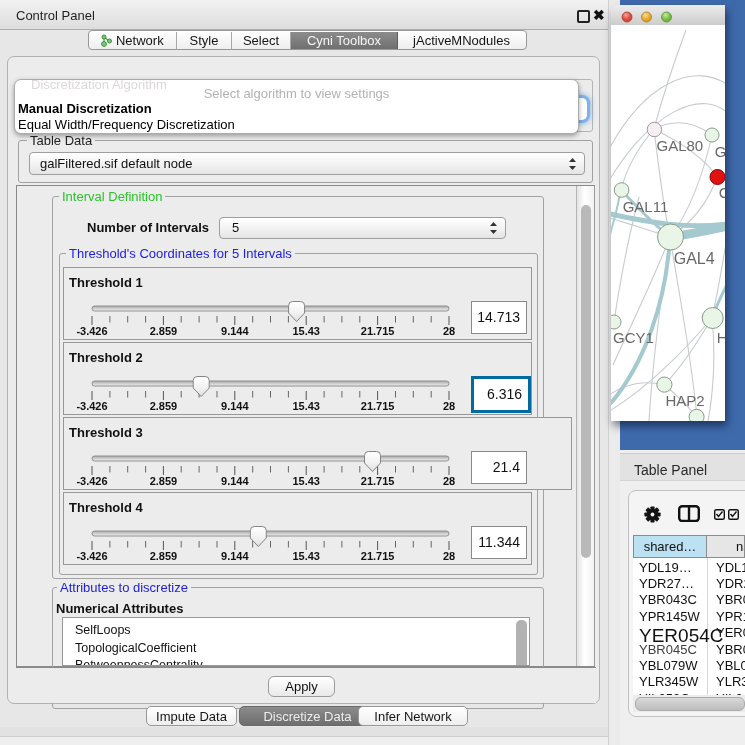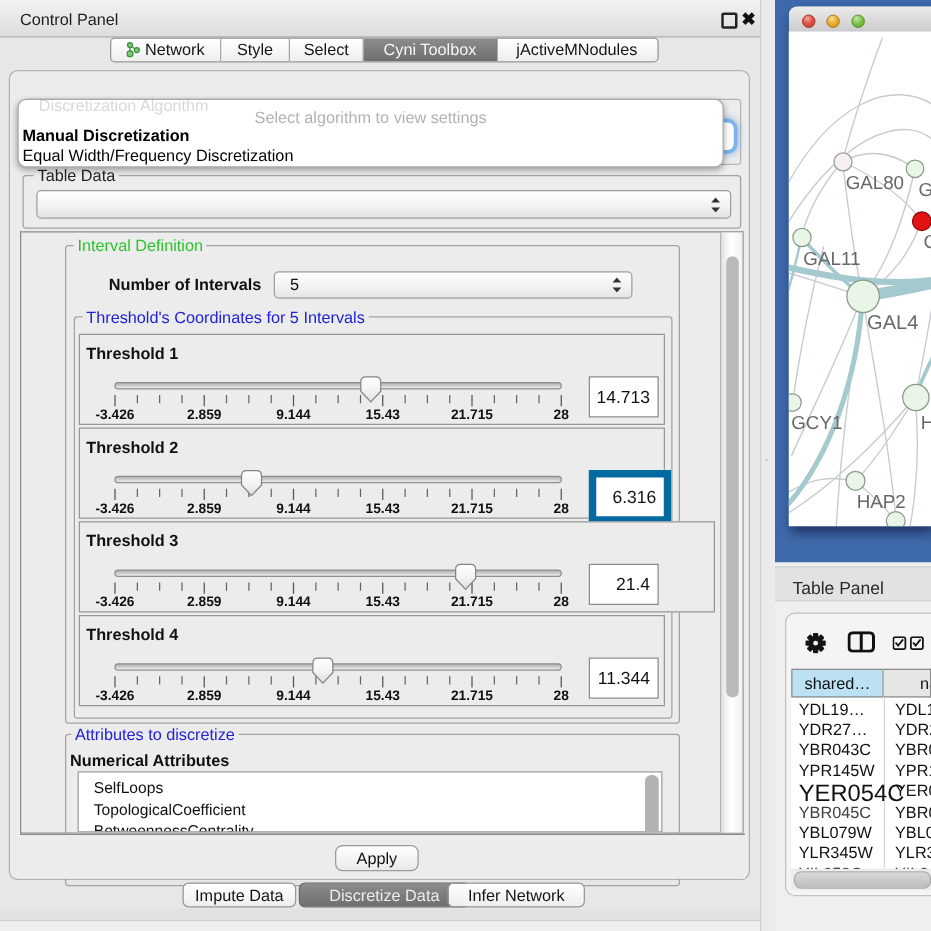--- a/index.html
+++ b/index.html
@@ -37,20 +37,21 @@
 <div class="abs" style="left:7px;top:56px;width:591px;height:646px;background:#ececec;border:1px solid #b2b2b2;border-radius:7px"></div>
 
 <div class="gbox" style="left:18px;top:79px;width:573px;height:51px;border-color:#b5b5b5"></div>
 
 <div class="abs" style="left:30px;top:98px;width:557px;height:22px;border-radius:5px;background:#fff;
  box-shadow:0 0 0 3px #7db3e8, 0 0 5px 4px rgba(90,150,220,.55)"></div>
 
 <div class="gbox" style="left:18px;top:140px;width:573px;height:41px"></div>
 <div class="gtitle" style="left:27px;top:134px;color:#222">Table Data</div>
 <div class="combo" style="left:29px;top:152px;width:554px;height:21px;line-height:21px">
+ <span style="padding-left:10px">galFiltered.sif default node</span>
  <svg class="arr" viewBox="0 0 9 12">
       <path d="M4.5 0 L8 4 L1 4 Z" fill="#333"></path>
       <path d="M4.5 12 L8 8 L1 8 Z" fill="#333"></path>
     </svg>
 </div>
 
 <div class="abs" style="left:16px;top:185px;width:579px;height:482px;background:#ececec;border:1px solid #8a8a8a;border-right:none;box-sizing:border-box"></div>
 
 <div class="abs" style="left:576px;top:186px;width:19px;height:480px;background:linear-gradient(to right,#e3e3e3,#ffffff 45%,#f2f2f2);border-left:1px solid #b5b5b5;border-right:1px solid #9a9a9a;box-sizing:border-box"></div>
 <div class="abs" style="left:581px;top:205px;width:10px;height:353px;background:#b9b9b9;border-radius:5px"></div>
@@ -158,21 +159,21 @@
       <text x="28.0" y="67" font-size="11" font-weight="bold" fill="#111" text-anchor="middle" font-family="Liberation Sans">-3.426</text>
       <text x="99.4" y="67" font-size="11" font-weight="bold" fill="#111" text-anchor="middle" font-family="Liberation Sans">2.859</text>
       <text x="170.8" y="67" font-size="11" font-weight="bold" fill="#111" text-anchor="middle" font-family="Liberation Sans">9.144</text>
       <text x="242.2" y="67" font-size="11" font-weight="bold" fill="#111" text-anchor="middle" font-family="Liberation Sans">15.43</text>
       <text x="313.6" y="67" font-size="11" font-weight="bold" fill="#111" text-anchor="middle" font-family="Liberation Sans">21.715</text>
       <text x="385.0" y="67" font-size="11" font-weight="bold" fill="#111" text-anchor="middle" font-family="Liberation Sans">28</text>
       <g transform="translate(137.2,0)">
         <path d="M-8,37.5 Q-8,33.5 -4,33.5 L4,33.5 Q8,33.5 8,37.5 L8,45 L0,53.5 L-8,45 Z" fill="url(#th)" stroke="#848484" stroke-width="1"></path>
       </g>
     </svg>
- <div class="abs" style="left:407px;top:33px;width:48px;height:31px;border:6px solid #0369a1;background:#fff;font-size:14px;line-height:31px;text-align:right;padding-right:6px;color:#111">6.316</div>
+ <div class="abs" style="left:407px;top:33px;width:48px;height:31px;border:3px solid #0369a1;background:#fff;font-size:14px;line-height:31px;text-align:right;padding-right:6px;color:#111">6.316</div>
 </div>
 
 <div class="abs" style="left:63px;top:417px;width:509px;height:73px;border:1px solid #979797;background:#ececec;box-sizing:border-box">
  <div class="abs" style="left:5px;top:7px;font-size:13px;font-weight:bold;color:#111">Threshold 3</div>
  <svg class="abs" style="left:0;top:0" width="467" height="73" viewBox="0 0 467 73">
       <defs>
         <linearGradient id="tr" x1="0" y1="0" x2="0" y2="1">
           <stop offset="0" stop-color="#a9a9a9"></stop>
           <stop offset="0.5" stop-color="#cdcdcd"></stop>
           <stop offset="1" stop-color="#f2f2f2"></stop>
@@ -288,21 +289,21 @@
  <div style="text-align:center;font-size:13px;line-height:14px;color:#b2b2b2;margin-top:7px">Select algorithm to view settings</div>
  <div style="font-size:13px;line-height:14px;font-weight:bold;color:#000;padding-left:3px;margin-top:1px">Manual Discretization</div>
  <div style="font-size:13px;line-height:14px;color:#000;padding-left:3px;margin-top:2px">Equal Width/Frequency Discretization</div>
 </div>
 
 <div class="abs" style="left:608px;top:0;width:12px;height:745px;background:#ebebeb;border-left:1px solid #d0d0d0"></div>
 <div class="abs" style="left:612px;top:365px;width:4px;height:6px;color:#8a8a8a;font-size:7px">◦</div>
 
 <div class="abs" style="left:620px;top:0;width:125px;height:450px;background:#3e6aac"></div>
 
-<div class="abs" style="left:631px;top:5px;width:114px;height:416px;border-radius:7px 0 0 0;box-shadow:2px 5px 9px rgba(0,0,25,0.5)">
+<div class="abs" style="left:611px;top:5px;width:114px;height:416px;border-radius:7px 0 0 0;box-shadow:2px 5px 9px rgba(0,0,25,0.5)">
  <div class="abs" style="left:0;top:0;width:114px;height:20px;border-radius:7px 0 0 0;background:linear-gradient(#ececec,#cccccc);border-bottom:1px solid #9a9a9a">
   <svg class="abs" style="left:10px;top:6px" width="70" height="12" viewBox="0 0 70 12">
    <defs>
     <radialGradient id="rb" cx="0.4" cy="0.3" r="0.8">
             <stop offset="0" stop-color="#f4a9a0"></stop>
             <stop offset="0.5" stop-color="#e05045"></stop>
             <stop offset="1" stop-color="#c93a31"></stop>
           </radialGradient>
     <radialGradient id="yb" cx="0.4" cy="0.3" r="0.8">
             <stop offset="0" stop-color="#f8dd9a"></stop>

